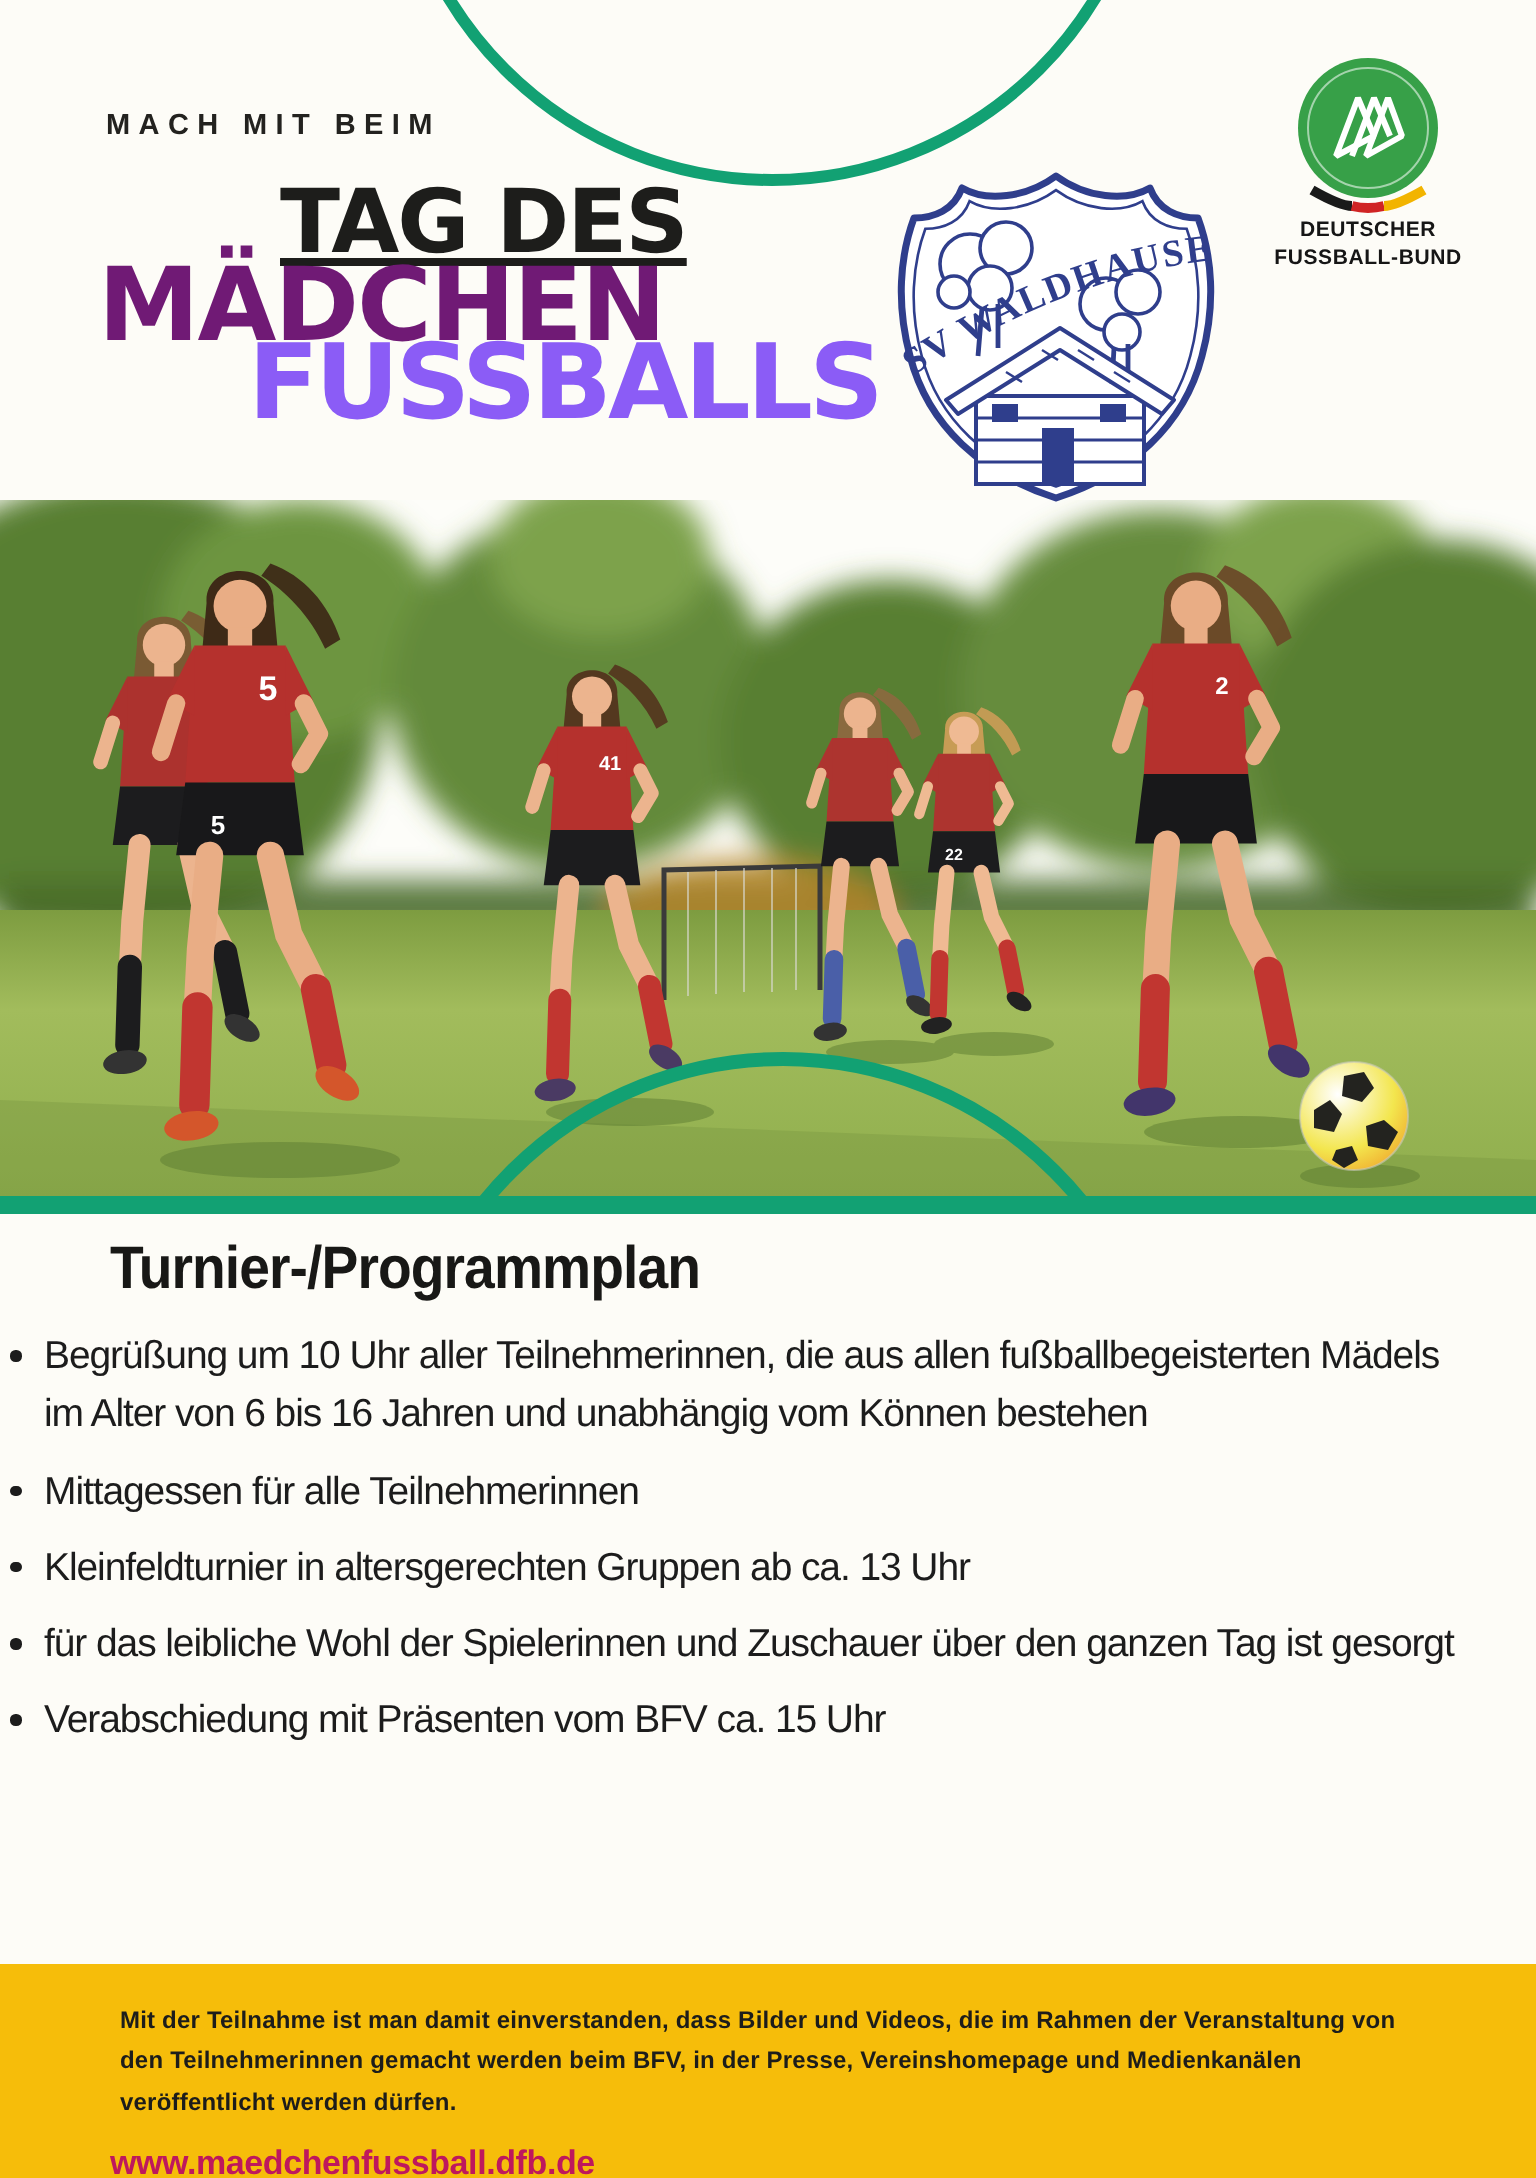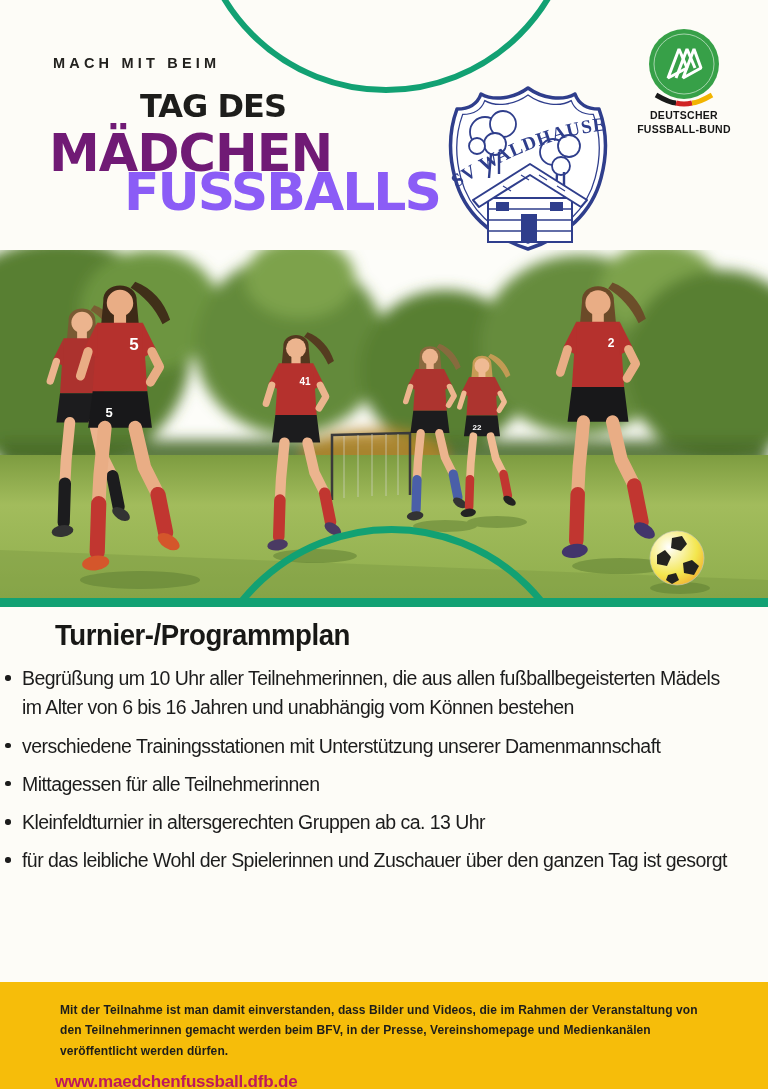--- a/index.html
+++ b/index.html
@@ -14,21 +14,21 @@
     border:6px solid #12a173; border-radius:50%; z-index:2;
   }
   
   .kicker{
     position:absolute; left:53px; top:55px; z-index:5;
     font-size:14.5px; font-weight:bold; letter-spacing:4.2px; color:#23221f;
   }
   .title{position:absolute; left:0; top:0; width:100%; z-index:5; margin:0; font-weight:bold;}
   .title span{position:absolute; line-height:1; white-space:nowrap;
     font-family:"DejaVu Sans","Liberation Sans",sans-serif; font-weight:bold;}
-  .t1{left:140px; top:90px;  font-size:32px; letter-spacing:-1px; color:#1d1d1b;}
+  .t1{left:140px; top:90px;  font-size:44px; letter-spacing:-1px; color:#1d1d1b;text-decoration:underline;}
   .t2{left:49px;  top:128px; font-size:51px; letter-spacing:-1px; color:#701a75;}
   .t3{left:124px; top:166px; font-size:52px; letter-spacing:-2px; color:#8b5cf6;}
   
   .dfb{position:absolute; left:628px; top:24px; width:112px; text-align:center; z-index:5;}
   .dfb svg{display:block; margin:0 auto;}
   .dfb-name{font-size:10.5px; font-weight:bold; line-height:1.3; letter-spacing:.3px; color:#161616; margin-top:1px;}
   
   .crest{position:absolute; left:433px; top:74px; z-index:4;}
   
   .photo{position:absolute; left:0; top:250px; width:768px; height:348px; overflow:hidden; z-index:1;}
@@ -236,24 +236,24 @@
     </svg>
     <div class="arc-bottom"></div>
   </div>
 
   <div class="teal-bar"></div>
 
   <section class="program">
     <h2>Turnier-/Programmplan</h2>
     <ul>
       <li>Begrüßung um 10 Uhr aller Teilnehmerinnen, die aus allen fußballbegeisterten Mädels im Alter von 6 bis 16 Jahren und unabhängig vom Können bestehen</li>
-      <li>verschiedene Trainingsstationen mit Unterstützung unserer Damenmannschaft</li>
       <li>Mittagessen für alle Teilnehmerinnen</li>
       <li>Kleinfeldturnier in altersgerechten Gruppen ab ca. 13 Uhr</li>
       <li>für das leibliche Wohl der Spielerinnen und Zuschauer über den ganzen Tag ist gesorgt</li>
+      <li>Verabschiedung mit Präsenten vom BFV ca. 15 Uhr</li>
     </ul>
   </section>
 
   <footer class="footer">
     <p class="disclaimer">Mit der Teilnahme ist man damit einverstanden, dass Bilder und Videos, die im Rahmen der Veranstaltung von den Teilnehmerinnen gemacht werden beim BFV, in der Presse, Vereinshomepage und Medienkanälen veröffentlicht werden dürfen.</p>
     <p class="site">www.maedchenfussball.dfb.de</p>
     <p class="note">Eine Veranstaltung des DFB in Zusammenarbeit mit den Landesverbänden.</p>
   </footer>
 
 </div>

